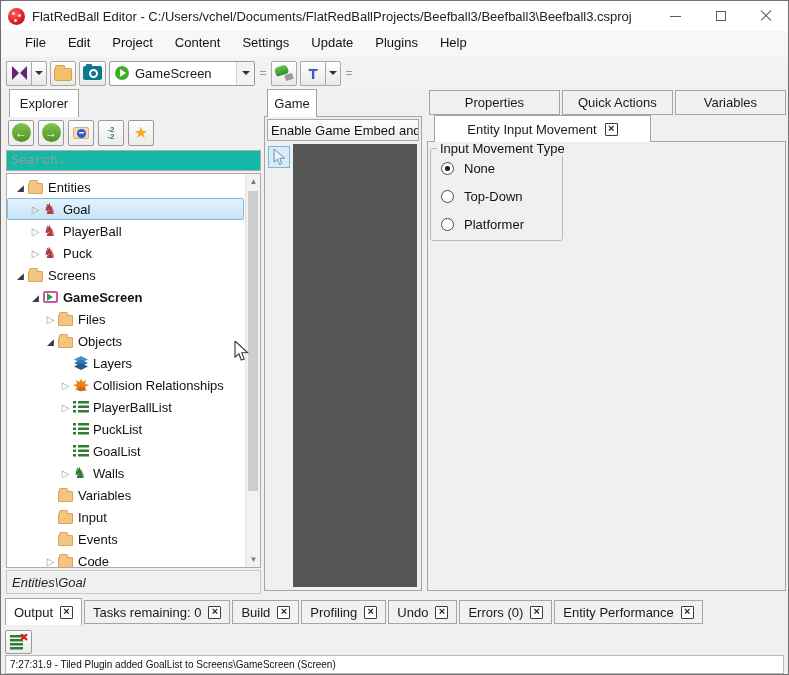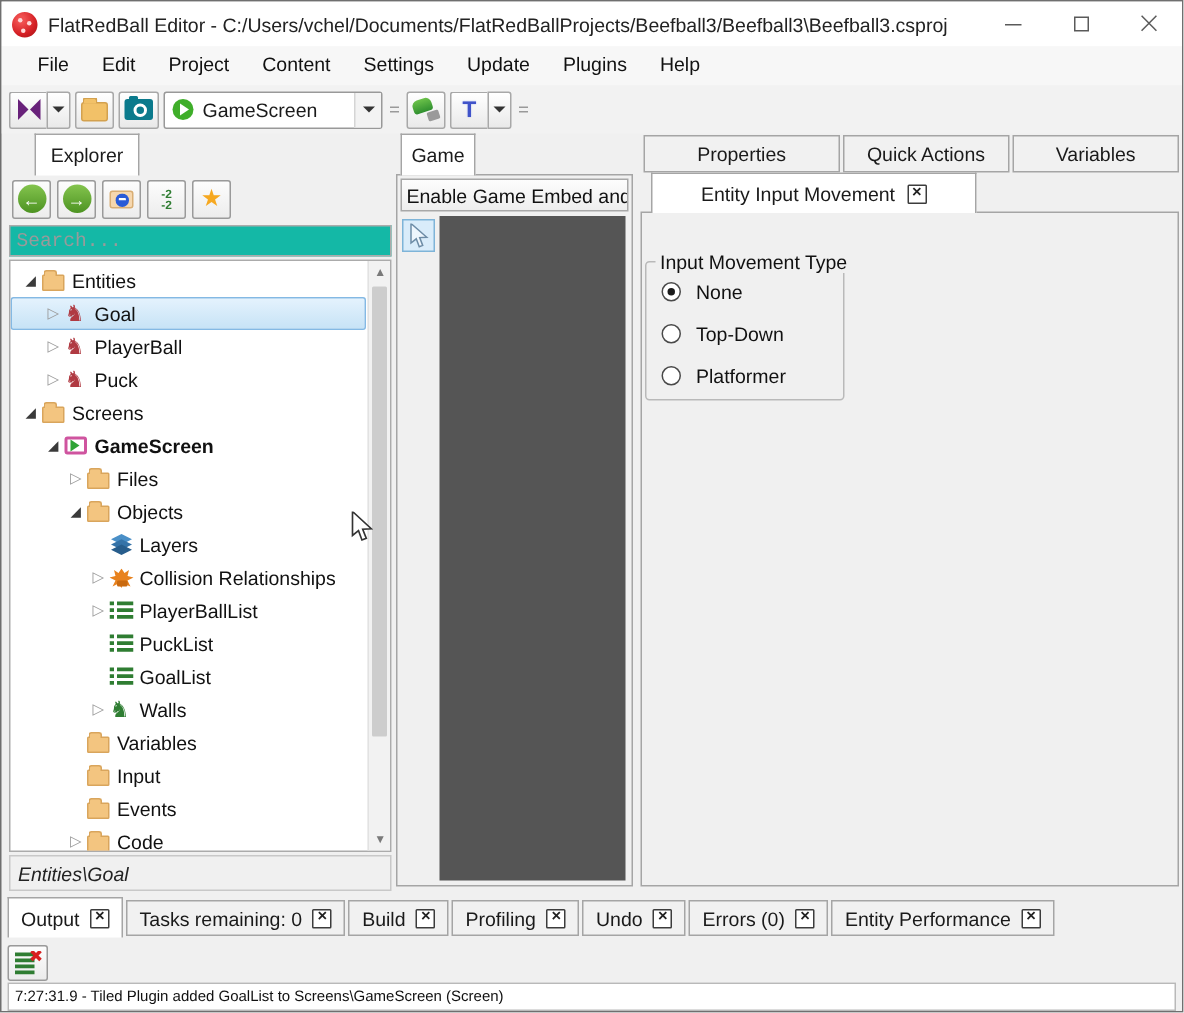--- a/index.html
+++ b/index.html
@@ -80,21 +80,21 @@
   .tab { border:1px solid #a5a5a5; background:#f1f1f1; display:flex; align-items:center;
          justify-content:center; font-size:13px; }
   .tab.active { background:#fff; border-bottom:none; }
   .xbox { display:inline-flex; width:13px; height:13px; border:1.5px solid #3c3c3c;
           border-radius:1px; align-items:center; justify-content:center; font-size:11px;
           font-weight:bold; color:#222; line-height:1; background:#fff; }
   .xbox::before { content:"×"; margin-top:-1px; }
 
   
   .left-panel { position:absolute; left:4px; top:88px; width:257px; height:505px; }
-  .explorer-tab { position:absolute; left:18px; top:0; width:70px; height:28px; z-index:2; }
+  .explorer-tab { position:absolute; left:4px; top:0; width:70px; height:28px; z-index:2; }
   .exp-toolbar { position:absolute; left:0; top:28px; right:0; height:31px; display:flex;
                  align-items:center; gap:4px; padding-left:3px; }
   .exp-btn { width:26px; height:26px; border:1px solid #9a9a9a; border-radius:2px;
              background:linear-gradient(#fdfdfd,#ececec); display:flex; align-items:center;
              justify-content:center; }
   .i-nav { width:19px; height:19px; border-radius:50%;
            background:linear-gradient(#84c44e,#4d9322); color:#fff; display:flex;
            align-items:center; justify-content:center; font-size:12px; font-weight:bold; }
   .i-foldermin { width:16px; height:12px; background:#f6d7ae; border:1px solid #d9ae74;
            border-radius:2px; position:relative; }
@@ -163,21 +163,21 @@
   .right-panel { position:absolute; left:426px; top:88px; width:359px; height:504px; }
   .rp-row1 { position:absolute; left:2px; top:1px; right:0; height:25px; display:flex; gap:2px; }
   .rp-tab { flex:1; }
   .rp-tab:first-child { flex:1.18; }
   .plugin-tab-active { position:absolute; left:7px; top:26px; width:217px; height:27px;
                z-index:2; gap:8px; }
   .plugin-tab-inactive { position:absolute; left:226px; top:28px; width:133px; height:41px; gap:8px;margin-top:44px; }
   .rp-body { position:absolute; left:0; top:52px; right:0; bottom:2px; border:1px solid #a5a5a5;
              background:#f0f0f0; }
   .groupbox { position:absolute; left:2px; top:6px; width:133px; height:93px;
-              border:1px solid #b9b9b9; border-radius:3px;margin-top:26px; }
+              border:1px solid #b9b9b9; border-radius:3px; }
   .groupbox-title { position:absolute; left:6px; top:-8px; background:#f0f0f0; padding:0 3px;
               font-size:13px; color:#111; white-space:nowrap; }
   .radio-row { position:absolute; left:10px; display:flex; align-items:center; gap:10px;
                font-size:13px; color:#111; }
   .radio { width:13px; height:13px; border:1px solid #4a4a4a; border-radius:50%; background:#fff;
            position:relative; flex:0 0 auto; }
   .radio.checked::after { content:""; position:absolute; left:3px; top:3px; width:5px; height:5px;
            border-radius:50%; background:#1a1a1a; }
 
   

